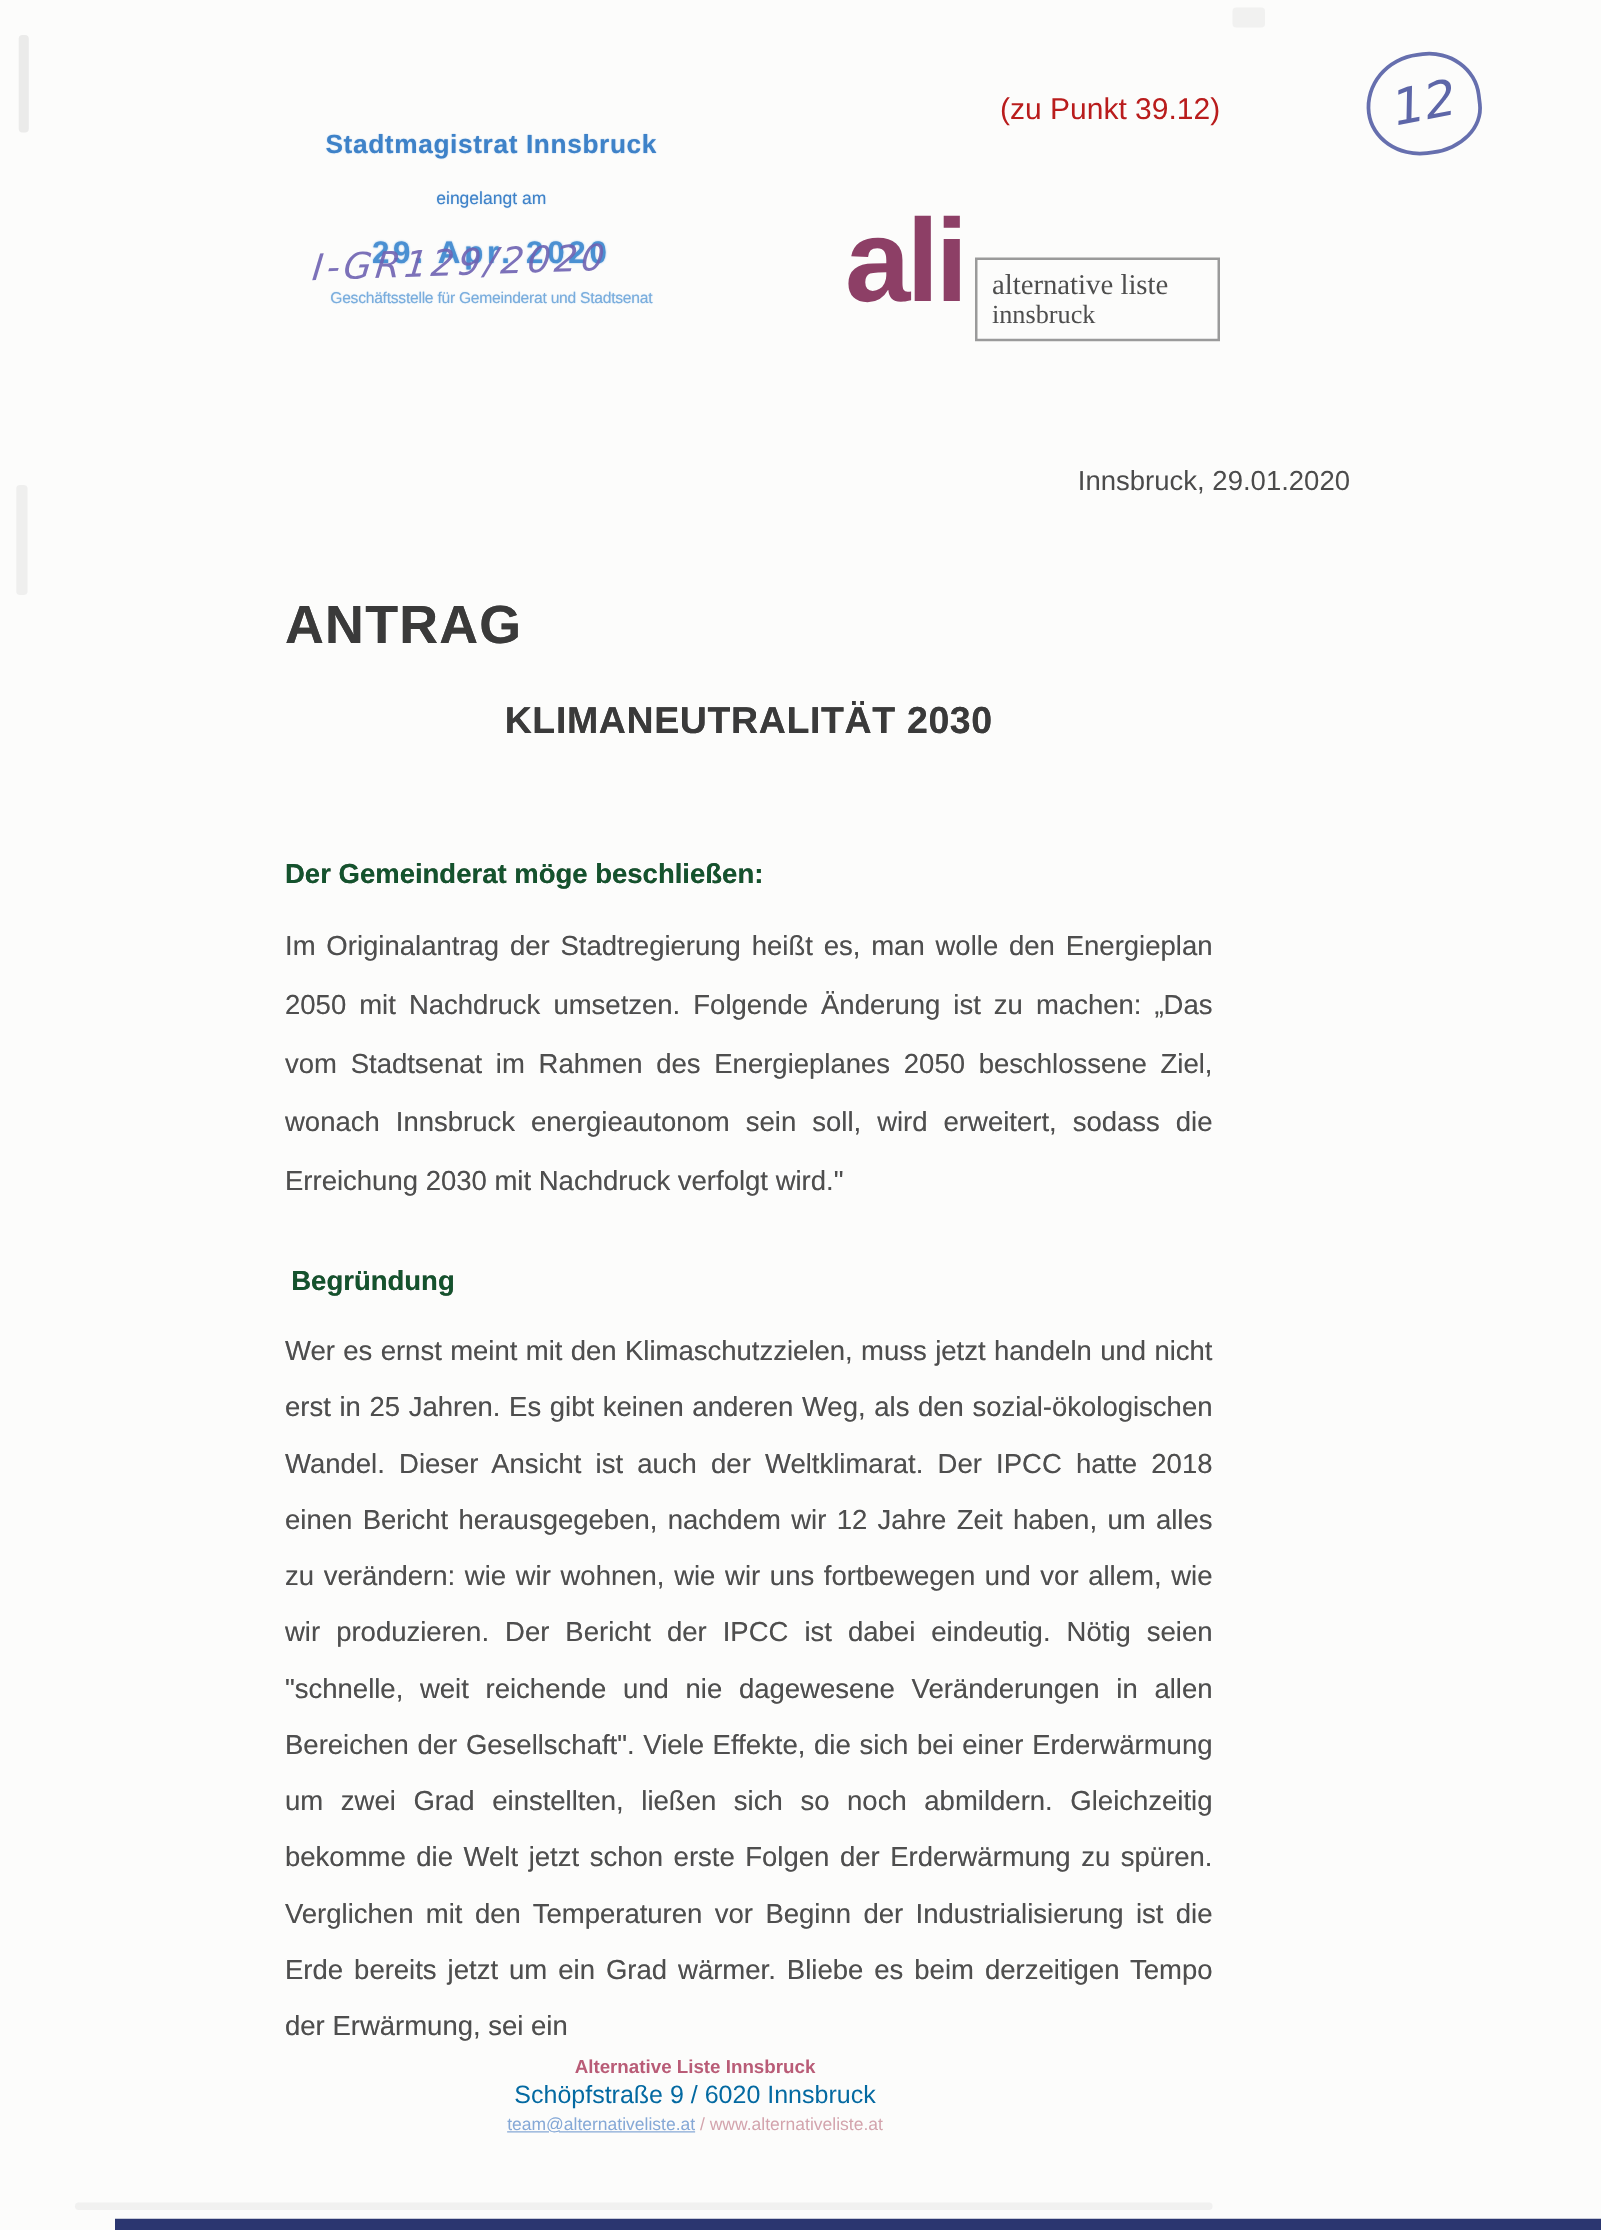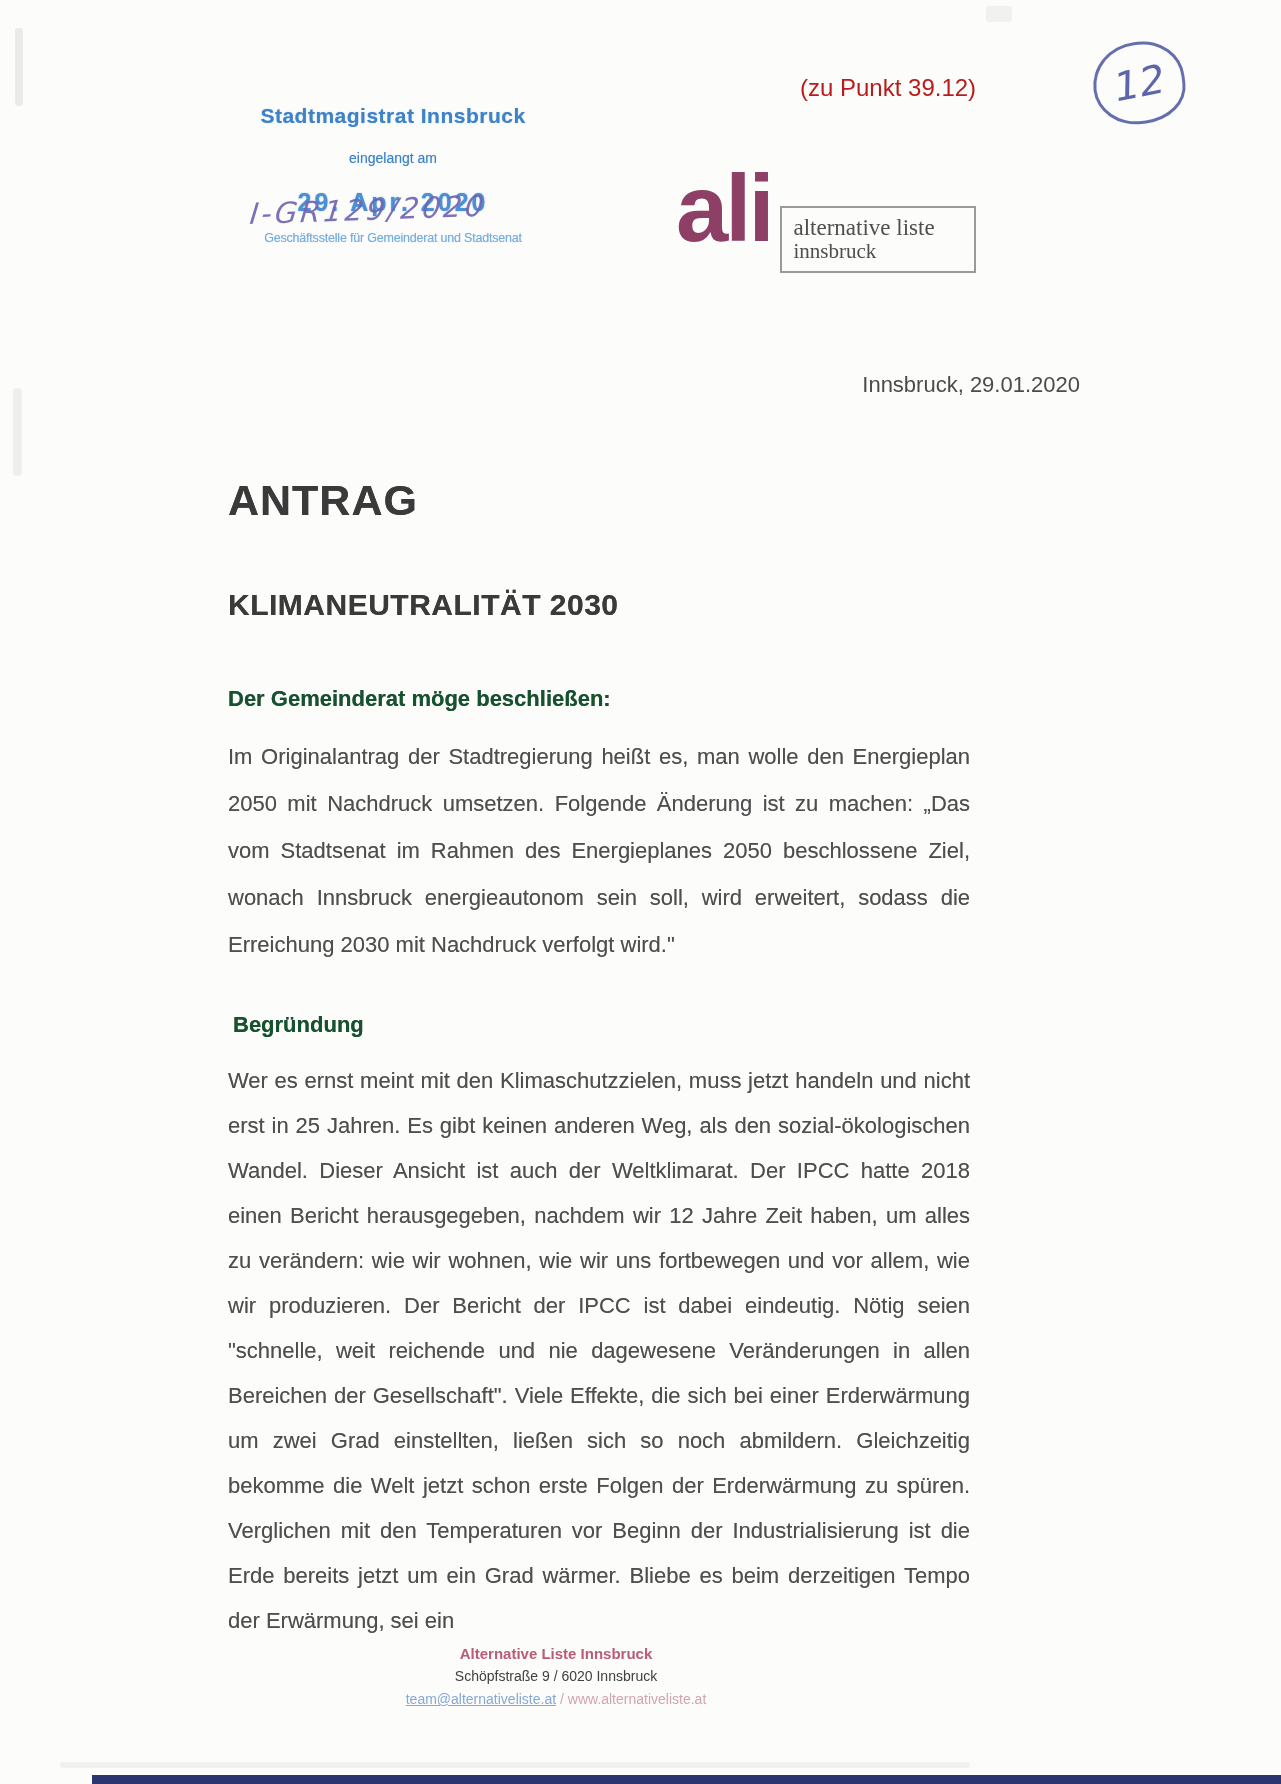--- a/index.html
+++ b/index.html
@@ -49,33 +49,33 @@
   .logo-box{
     margin-left:8px;margin-top:42px;border:2px solid #9a9a9a;
     padding:7px 12px 8px 12px;color:#4e4e4e;min-width:168px;font-family:Liberation Serif, serif;
   }
   .logo-name1{font-size:23px;line-height:1.1;}
   .logo-name2{font-size:21px;line-height:1.1;}
   
   .place-date{position:absolute;left:228px;top:372px;width:852px;text-align:right;font-size:22px;color:#4b4b4b;}
   .doc-title{position:absolute;left:228px;top:476px;width:742px;
     font-size:43px;font-weight:bold;letter-spacing:1px;color:#3a3a3a;text-shadow:0 0 .5px #555;}
-  .doc-subtitle{position:absolute;left:228px;top:588px;width:742px;text-align:left;
+  .doc-subtitle{position:absolute;left:228px;top:560px;width:742px;text-align:center;
     font-size:30px;font-weight:bold;letter-spacing:.5px;color:#3a3a3a;text-shadow:0 0 .5px #555;}
   .sec-heading{position:absolute;font-size:22px;font-weight:bold;color:#14532d;text-shadow:0 0 .5px #666;}
   .motion-heading{left:228px;top:686px;}
   .reasoning-heading{left:233px;top:1012px;}
   .para{position:absolute;left:228px;width:742px;font-size:22px;color:#4e4e4e;
     text-align:justify;text-shadow:0 0 .4px rgba(90,90,90,.55);}
   .motion-para{top:733px;line-height:47px;}
   .reasoning-para{top:1058px;line-height:45px;}
   
   .footer{position:absolute;left:186px;top:1642px;width:740px;text-align:center;line-height:23px;}
   .footer-org{font-size:15px;font-weight:bold;color:#b95c77;}
-  .footer-address{font-size:14px;color:#404040;}
+  .footer-address{font-size:20px;color:#0369a1;}
   .footer-contact{font-size:14px;color:#d3a4ad;}
   .footer-email{color:#85a8d6;text-decoration:underline;}
 </style>
 </head>
 <body>
 
 <div class="page">
 
   <div class="artifact art-1"></div>
   <div class="artifact art-2"></div>

